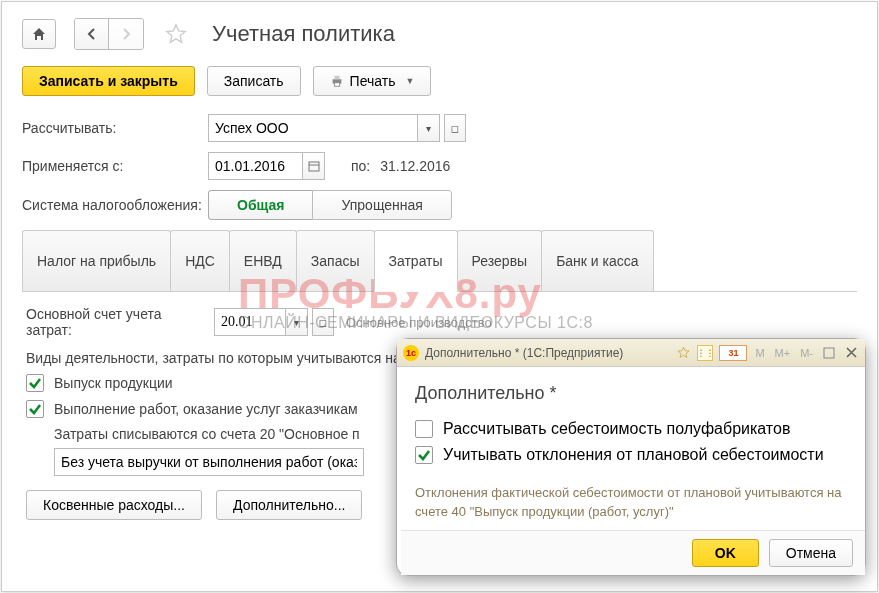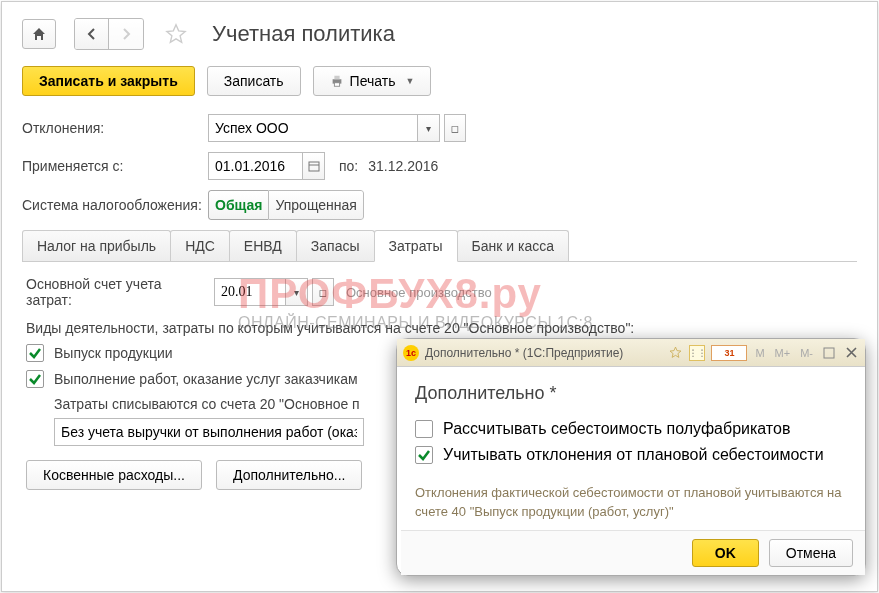--- a/index.html
+++ b/index.html
@@ -21,27 +21,27 @@
   .dd-caret { font-size: 9px; color: #666; margin-left: 4px; }
 
   .form-row { display: flex; align-items: center; margin-bottom: 10px; font-size: 14px; color: #444; }
   .form-label { width: 186px; }
   .input-group { display: flex; align-items: center; }
   .text-input { border: 1px solid #bbb; height: 28px; padding: 0 6px; font-size: 14px; background: #fff; }
   .input-btn { width: 22px; height: 28px; border: 1px solid #bbb; border-left: none; background: linear-gradient(#fff,#f2f2f2); display: flex; align-items: center; justify-content: center; cursor: pointer; font-size: 10px; color: #555; }
   .input-btn.det { margin-left: 4px; border-left: 1px solid #bbb; }
 
   .seg-group { display: flex; border-radius: 3px; overflow: hidden; }
-  .seg-btn { border: 1px solid #bbb; padding: 6px 6px; font-size: 14px; background: linear-gradient(#fff,#f3f3f3); cursor: pointer; }
+  .seg-btn { border: 1px solid #bbb; padding: 6px 28px; font-size: 14px; background: linear-gradient(#fff,#f3f3f3); cursor: pointer; }
   .seg-btn.active { color: #0a8a2b; font-weight: bold; border-color: #aaa; }
   .seg-btn:first-child { border-right: none; border-radius: 3px 0 0 3px; }
   .seg-btn:last-child { border-radius: 0 3px 3px 0; }
 
   .tabs { display: flex; border-bottom: 1px solid #ccc; margin-top: 6px; }
-  .tab { border: 1px solid #ccc; border-bottom: none; padding: 7px 14px; font-size: 14px; background: linear-gradient(#fafafa,#ededed); cursor: pointer; margin-right: -1px; border-radius: 3px 3px 0 0; color: #444; }
+  .tab { border: 1px solid #ccc; border-bottom: none; padding: 22px 14px; font-size: 14px; background: linear-gradient(#fafafa,#ededed); cursor: pointer; margin-right: -1px; border-radius: 3px 3px 0 0; color: #444; }
   .tab.active { background: #fff; position: relative; z-index: 2; border-bottom: 1px solid #fff; margin-bottom: -1px; }
 
   .tab-body { padding: 14px 4px 10px; font-size: 14px; color: #444; }
   .sub-row { display: flex; align-items: center; margin-bottom: 12px; gap: 6px; }
   .hint { color: #999; font-size: 13px; }
 
   .chk-row { display: flex; align-items: center; gap: 10px; margin: 8px 0; }
   .chk { width: 18px; height: 18px; border: 1px solid #999; border-radius: 2px; display: flex; align-items: center; justify-content: center; background: #fff; cursor: pointer; }
   .chk.checked svg { display: block; }
   .chk svg { display: none; }
@@ -60,21 +60,21 @@
   .dlg-head { background: linear-gradient(#f5f0de,#e9e2c8); border-bottom: 1px solid #ccc; height: 28px; display: flex; align-items: center; padding: 0 6px; font-size: 12px; color: #555; gap: 6px; }
   .dlg-head-spacer { flex: 1; }
   .dlg-icon { width: 16px; height: 16px; display: flex; align-items: center; justify-content: center; font-size: 11px; color: #888; cursor: pointer; }
   .dlg-body { padding: 16px 18px 10px; }
   .dlg-title { font-size: 18px; color: #444; margin-bottom: 16px; }
   .dlg-hint { color: #8a7b5a; font-size: 13px; line-height: 1.45; margin-top: 20px; }
   .dlg-footer { position: absolute; bottom: 0; left: 4px; right: 0; padding: 8px 12px; display: flex; justify-content: flex-end; gap: 10px; border-top: 1px solid #e3e3e3; background: #fafafa; }
 
   .logo-1c { width: 16px; height: 16px; background: #ffcf00; border-radius: 50%; display: flex; align-items:center; justify-content:center; font-size:9px; font-weight:bold; color:#c00; }
   .calc-ico { width:16px; height:16px; background:#fffbe0; border:1px solid #e0c060; font-size:9px; display:flex; align-items:center; justify-content:center; }
-  .cal-ico { width:36px; height:16px; background:#fff; border:1px solid #e0a060; font-size:9px; color:#d04000; display:flex; align-items:center; justify-content:center; font-weight:bold; }
+  .cal-ico { width:28px; height:16px; background:#fff; border:1px solid #e0a060; font-size:9px; color:#d04000; display:flex; align-items:center; justify-content:center; font-weight:bold; }
   .mtxt { color:#aaa; font-size:11px; padding:0 2px; cursor:pointer; }
 
   svg.chk-mark { width: 14px; height: 14px; }
 </style>
 </head>
 <body>
 
 <div class="outer">
   <div class="content">
 
@@ -112,57 +112,58 @@
             <rect x="3" y="6" width="10" height="5" fill="#888"></rect>
             <rect x="5" y="2" width="6" height="4" fill="#ccc"></rect>
             <rect x="5" y="10" width="6" height="4" fill="#fff" stroke="#888"></rect>
           </svg>
         <span>Печать</span>
         <span class="dd-caret">▼</span>
       </button>
     </div>
 
     <div class="form-row">
-      <div class="form-label">Отклонения:</div>
+      <div class="form-label">Рассчитывать:</div>
       <div class="input-group">
         <input class="text-input" style="width: 210px;" value="Успех ООО">
         <div class="input-btn">▾</div>
         <div class="input-btn det">◻</div>
       </div>
     </div>
 
     <div class="form-row">
       <div class="form-label">Применяется с:</div>
       <div class="input-group">
         <input class="text-input" style="width: 95px;" value="01.01.2016">
         <div class="input-btn">
           <svg width="12" height="12" viewBox="0 0 12 12">
               <rect x="1" y="2" width="10" height="9" fill="none" stroke="#777"></rect>
               <line x1="1" y1="5" x2="11" y2="5" stroke="#777"></line>
             </svg>
         </div>
-        <span style="margin: 0 10px 0 14px">по:</span>
+        <span style="margin: 0 10px 0 26px">по:</span>
         <span>31.12.2016</span>
       </div>
     </div>
 
     <div class="form-row">
       <div class="form-label">Система налогообложения:</div>
       <div class="seg-group">
         <div class="seg-btn active">Общая</div>
         <div class="seg-btn">Упрощенная</div>
       </div>
     </div>
 
     <div class="tabs">
       <div class="tab">Налог на прибыль</div>
       <div class="tab">НДС</div>
       <div class="tab">ЕНВД</div>
       <div class="tab">Запасы</div>
       <div class="tab active">Затраты</div>
+      <div class="tab">Резервы</div>
       <div class="tab">Банк и касса</div>
     </div>
 
     <div class="tab-body">
       <div class="sub-row">
         <div style="width:182px">Основной счет учета затрат:</div>
         <div class="input-group">
           <input class="text-input" style="width: 72px; font-family: Liberation Serif, serif;" value="20.01">
           <div class="input-btn">▾</div>
           <div class="input-btn det">◻</div>

